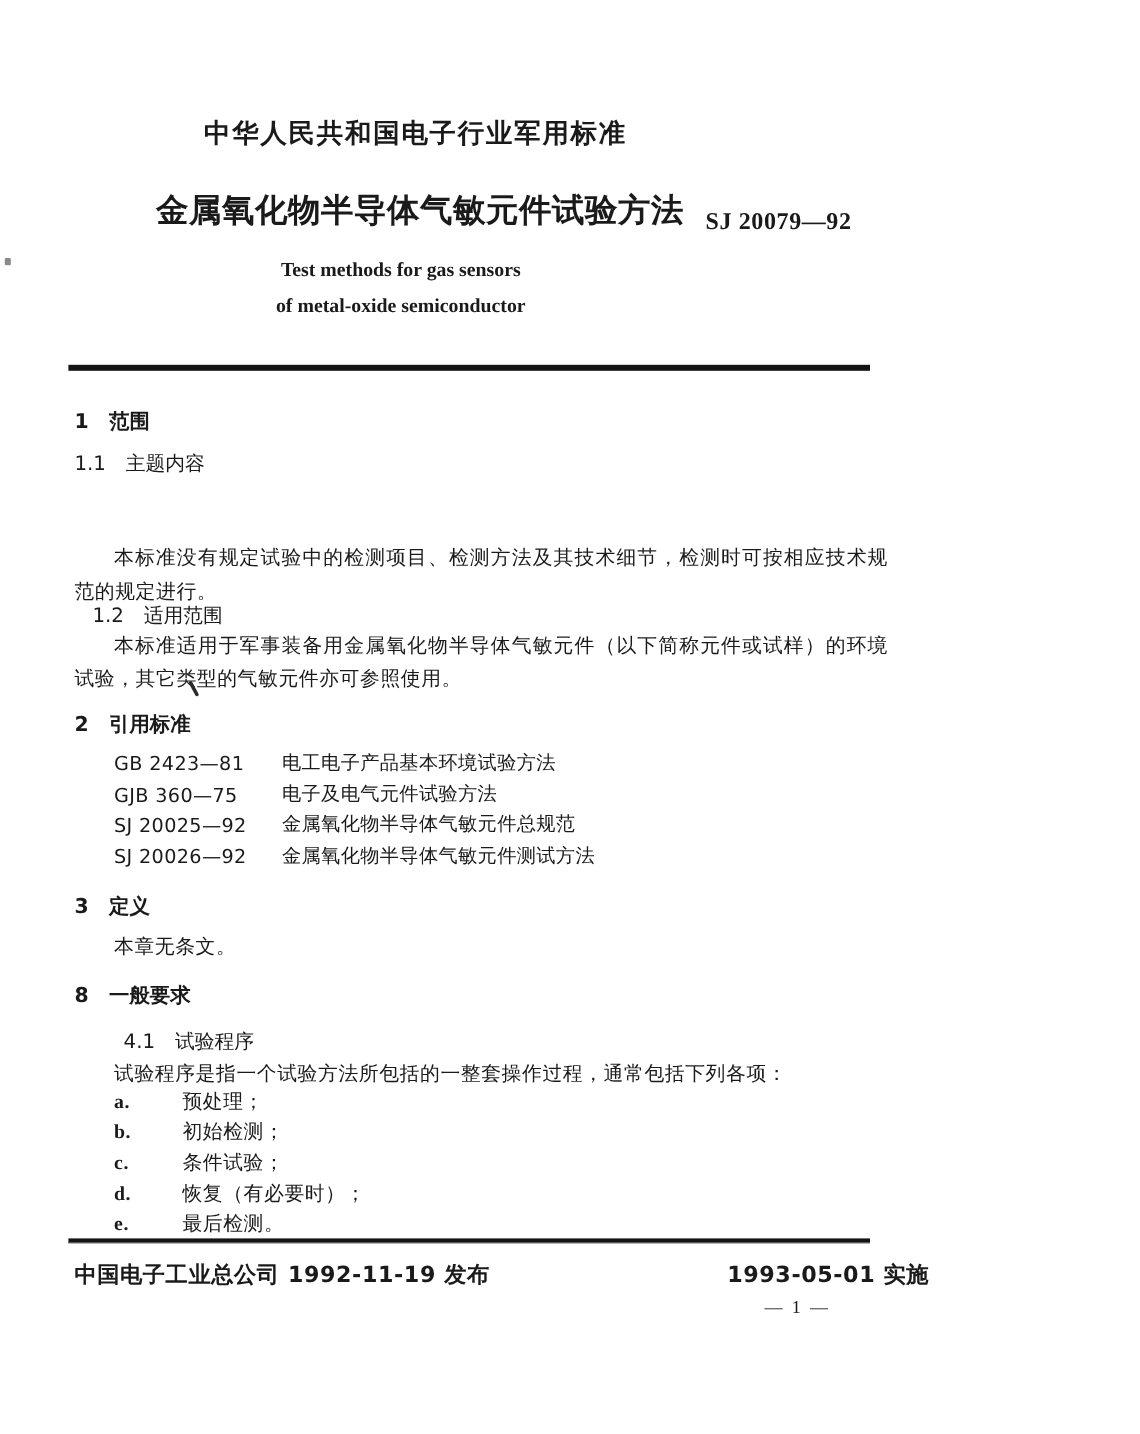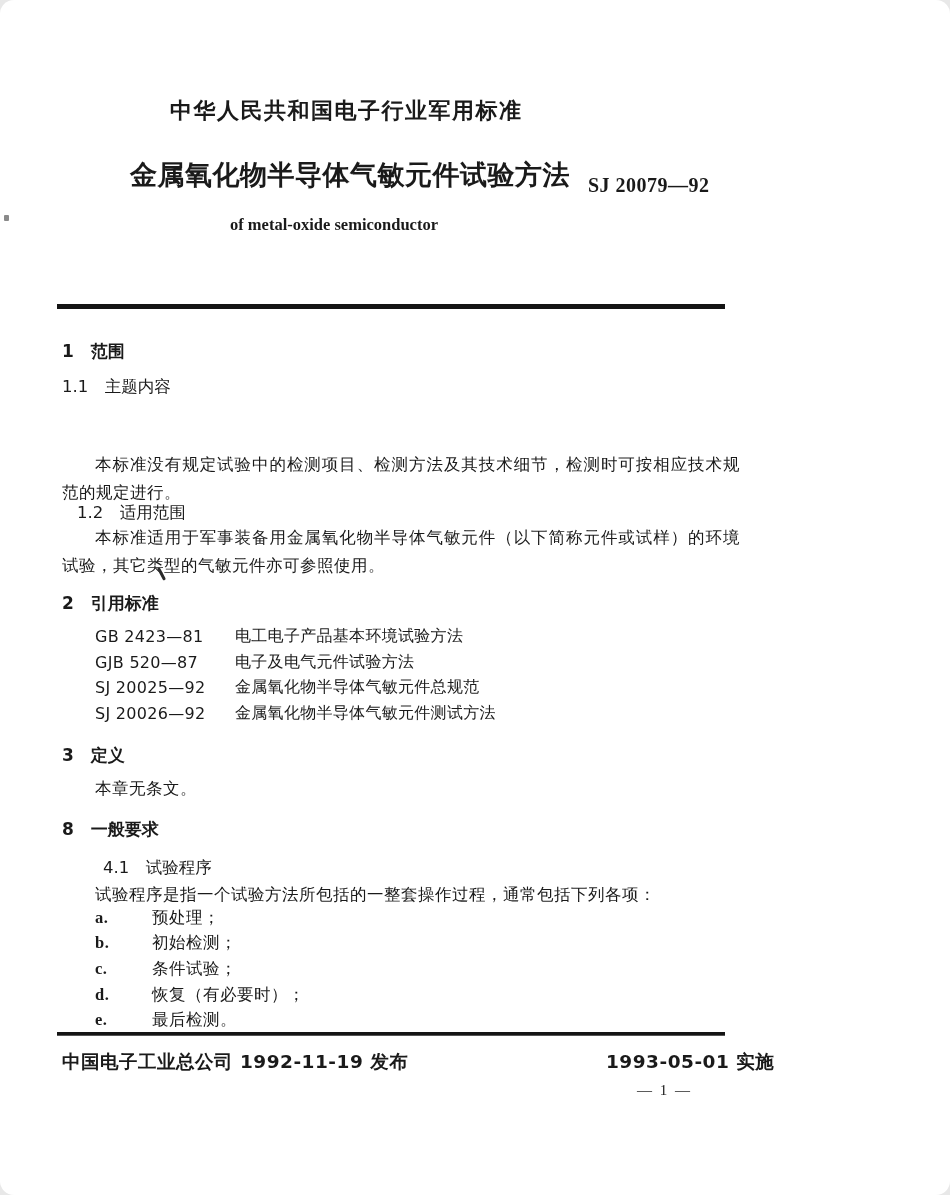--- a/index.html
+++ b/index.html
@@ -5,21 +5,20 @@
   html, body { margin: 0; padding: 0; background: #e8e8e8; }
   .page {
     position: relative;
     width: 950px;
     height: 1195px;
     margin: 0 auto;
     background: #ffffff;
     color: #1a1a1a;
     font-family: "DejaVu Sans", sans-serif;
     overflow: hidden;
-    border-radius: 14px;
   }
   .abs { position: absolute; }
 
   .standard-type {
     left: 170px; top: 96px;
     font-size: 22px; font-weight: bold; letter-spacing: 1.5px;
     white-space: nowrap;
   }
   .doc-title {
     left: 130px; top: 157px;
@@ -85,38 +84,39 @@
 </style>
 </head>
 <body>
 
 <div class="page">
 
   <div class="abs standard-type">中华人民共和国电子行业军用标准</div>
   <div class="abs doc-title">金属氧化物半导体气敏元件试验方法</div>
   <div class="abs std-number">SJ 20079—92</div>
   <div class="abs english-title">
+    <div>Test methods for gas sensors</div>
     <div>of metal-oxide semiconductor</div>
   </div>
   <div class="abs rule-top"></div>
 
   <div class="abs h-sec sec1-h">1　范围</div>
   <div class="abs h-sub sec11-h">1.1　主题内容</div>
   <div class="abs para sec1-p2">本标准没有规定试验中的检测项目、检测方法及其技术细节，检测时可按相应技术规范的规定进行。</div>
   <div class="abs h-sub sec12-h">1.2　适用范围</div>
   <div class="abs para sec1-p3">本标准适用于军事装备用金属氧化物半导体气敏元件（以下简称元件或试样）的环境试验，其它类型的气敏元件亦可参照使用。</div>
 
   <div class="abs h-sec sec2-h">2　引用标准</div>
   <div class="abs refs">
     <div class="ref-row">
       <span class="ref-code">GB 2423—81</span>
       <span class="ref-title">电工电子产品基本环境试验方法</span>
     </div>
     <div class="ref-row">
-      <span class="ref-code">GJB 520—87</span>
+      <span class="ref-code">GJB 360—75</span>
       <span class="ref-title">电子及电气元件试验方法</span>
     </div>
     <div class="ref-row">
       <span class="ref-code">SJ 20025—92</span>
       <span class="ref-title">金属氧化物半导体气敏元件总规范</span>
     </div>
     <div class="ref-row">
       <span class="ref-code">SJ 20026—92</span>
       <span class="ref-title">金属氧化物半导体气敏元件测试方法</span>
     </div>

